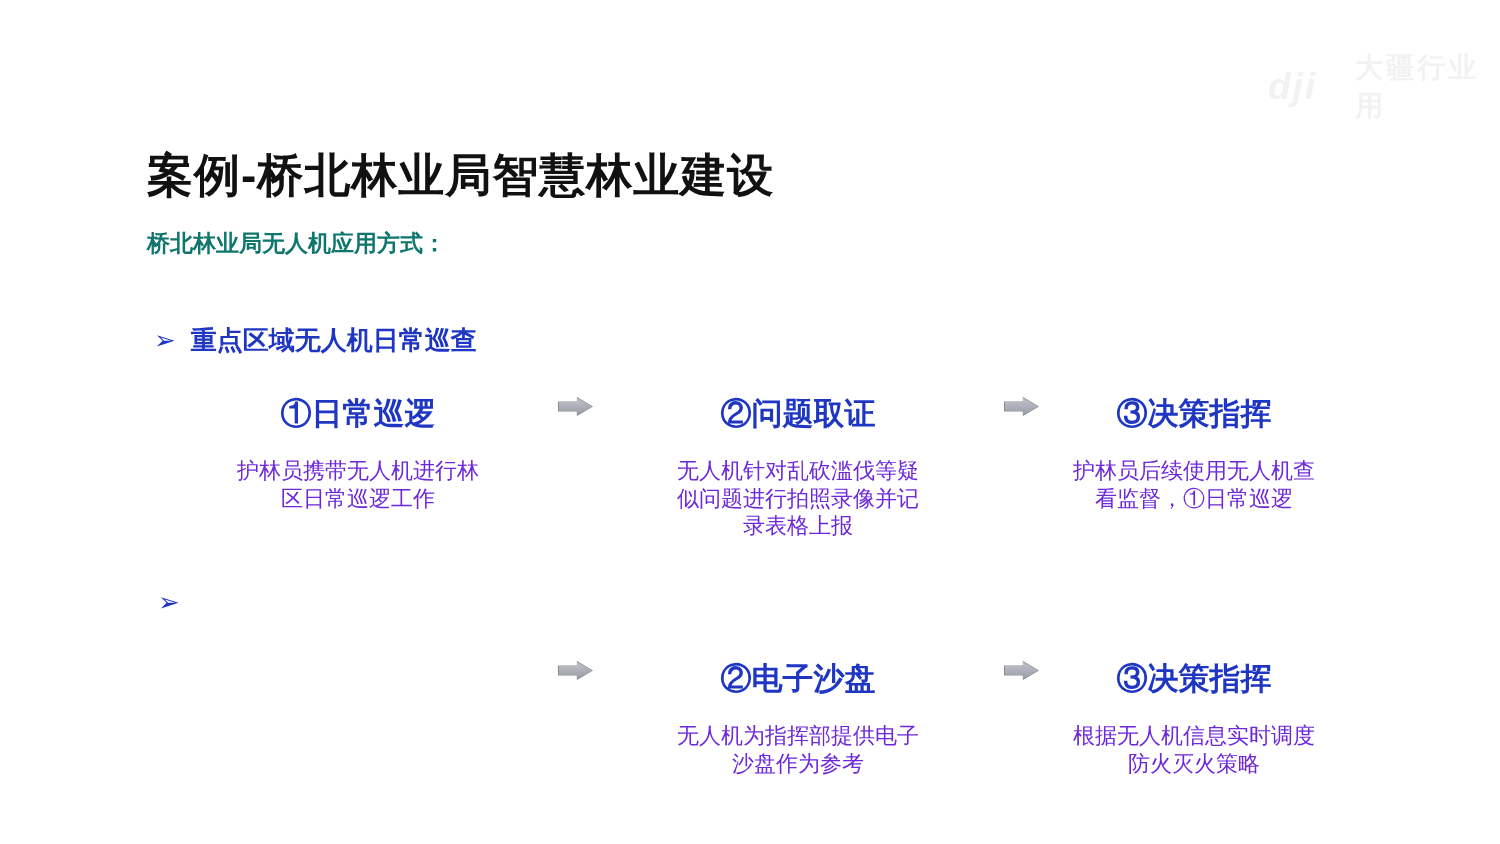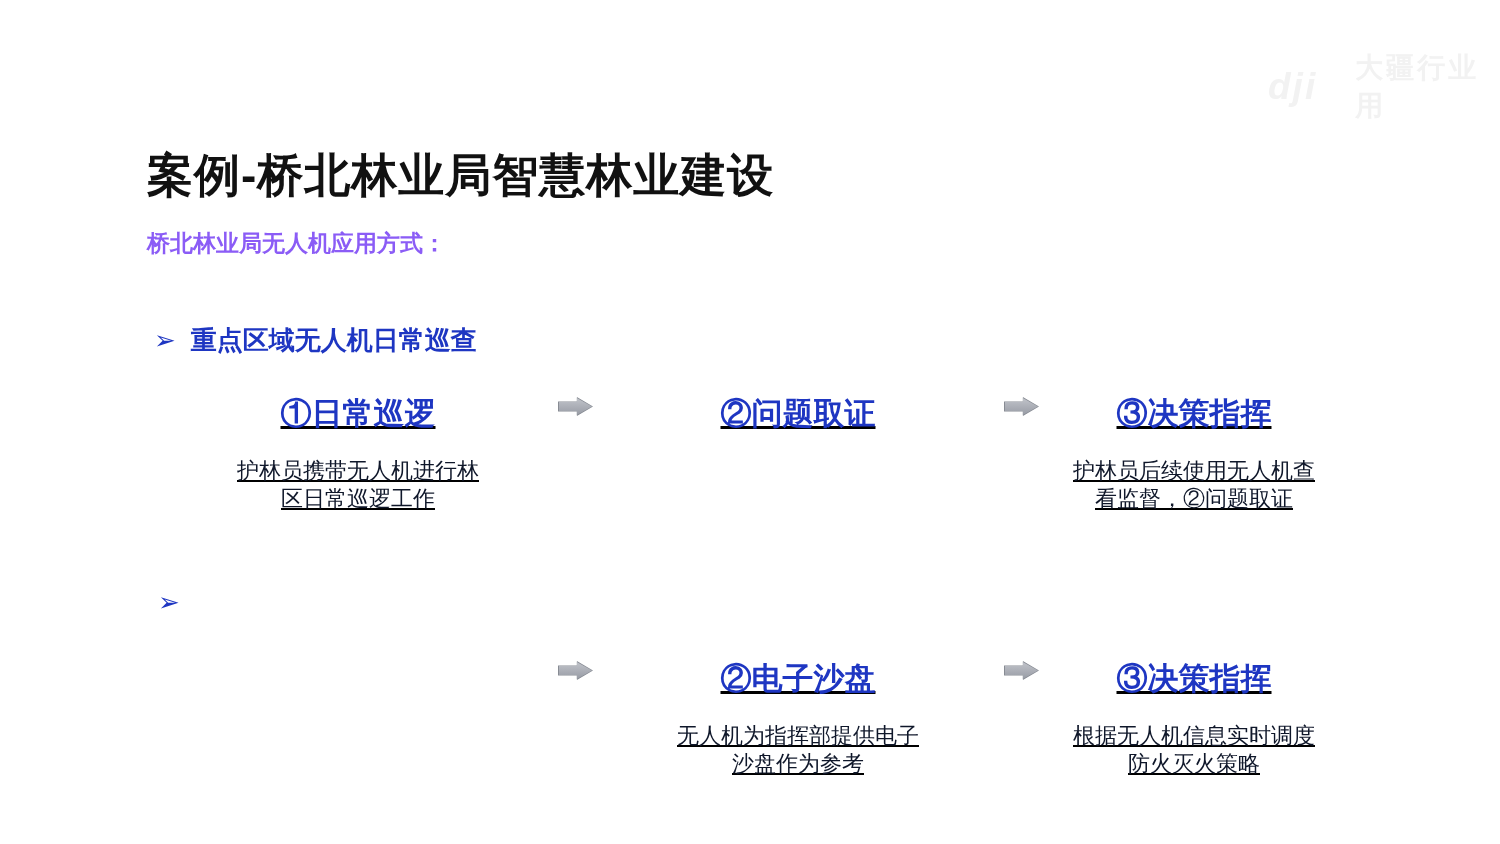--- a/index.html
+++ b/index.html
@@ -20,47 +20,47 @@
   .dji-text  { font-size:28px; font-weight:bold; letter-spacing:3px; }
 
   
   .title {
     position:absolute; left:99px; top:97px;
     font-size:46px; font-weight:bold; color:#111111; letter-spacing:1px;
     white-space:nowrap;
   }
   .subtitle {
     position:absolute; left:99px; top:180px;
-    font-size:23px; font-weight:bold; color:#8b5cf6;
+    font-size:23px; font-weight:bold; color:#0f766e;
     white-space:nowrap;
   }
 
   .sec-head {
     position:absolute; font-size:26px; font-weight:bold;
     color:var(--blue); white-space:nowrap; display:flex; align-items:center;
   }
   .sec-head .bullet { font-weight:normal; }
   .sec1 { left:94px; top:263px; }
   .sec1 .bullet { margin-right:3px; }
   .sec2 { left:98px; top:527px; }
   .sec2 .bullet { margin-right:15px; }
 
   
-  .col { position:absolute; text-align:center;text-decoration:underline; }
+  .col { position:absolute; text-align:center; }
   .row1 { top:330px; }
   .row2 { top:595px; }
   .c1 { left:170px; width:280px; }
   .c2 { left:608px; width:284px; }
   .c3 { left:1004px; width:284px; }
   .step-title {
     font-size:31px; font-weight:bold; color:var(--blue);
     line-height:47px; white-space:nowrap;
   }
   .step-desc {
-    font-size:22px; color:#0f172a; line-height:27.5px;
+    font-size:22px; color:#6d28d9; line-height:27.5px;
     max-width:254px; margin:20px auto 0;
   }
 
   
   .arrow { position:absolute; width:59px; height:43px; }
   .arrow .fill, .arrow .grad {
     position:absolute;
     clip-path:polygon(0 24%, 54% 24%, 54% 0, 100% 50%, 54% 100%, 54% 76%, 0 76%);
   }
   .arrow .fill { inset:0; background:#878b93; }
@@ -91,28 +91,29 @@
   <div class="col row1 c1">
     <div class="step-title">①日常巡逻</div>
     <div class="step-desc">护林员携带无人机进行林区日常巡逻工作</div>
   </div>
   <div class="arrow ar1 ax1">
     <div class="fill"></div>
     <div class="grad"></div>
   </div>
   <div class="col row1 c2">
     <div class="step-title">②问题取证</div>
+    <div class="step-desc">无人机针对乱砍滥伐等疑似问题进行拍照录像并记录表格上报</div>
   </div>
   <div class="arrow ar1 ax2">
     <div class="fill"></div>
     <div class="grad"></div>
   </div>
   <div class="col row1 c3">
     <div class="step-title">③决策指挥</div>
-    <div class="step-desc">护林员后续使用无人机查看监督，②问题取证</div>
+    <div class="step-desc">护林员后续使用无人机查看监督，①日常巡逻</div>
   </div>
 
   <div class="sec-head sec2">
     <span class="bullet">➢</span>
   </div>
 
   <div class="arrow ar2 ax1">
     <div class="fill"></div>
     <div class="grad"></div>
   </div>

